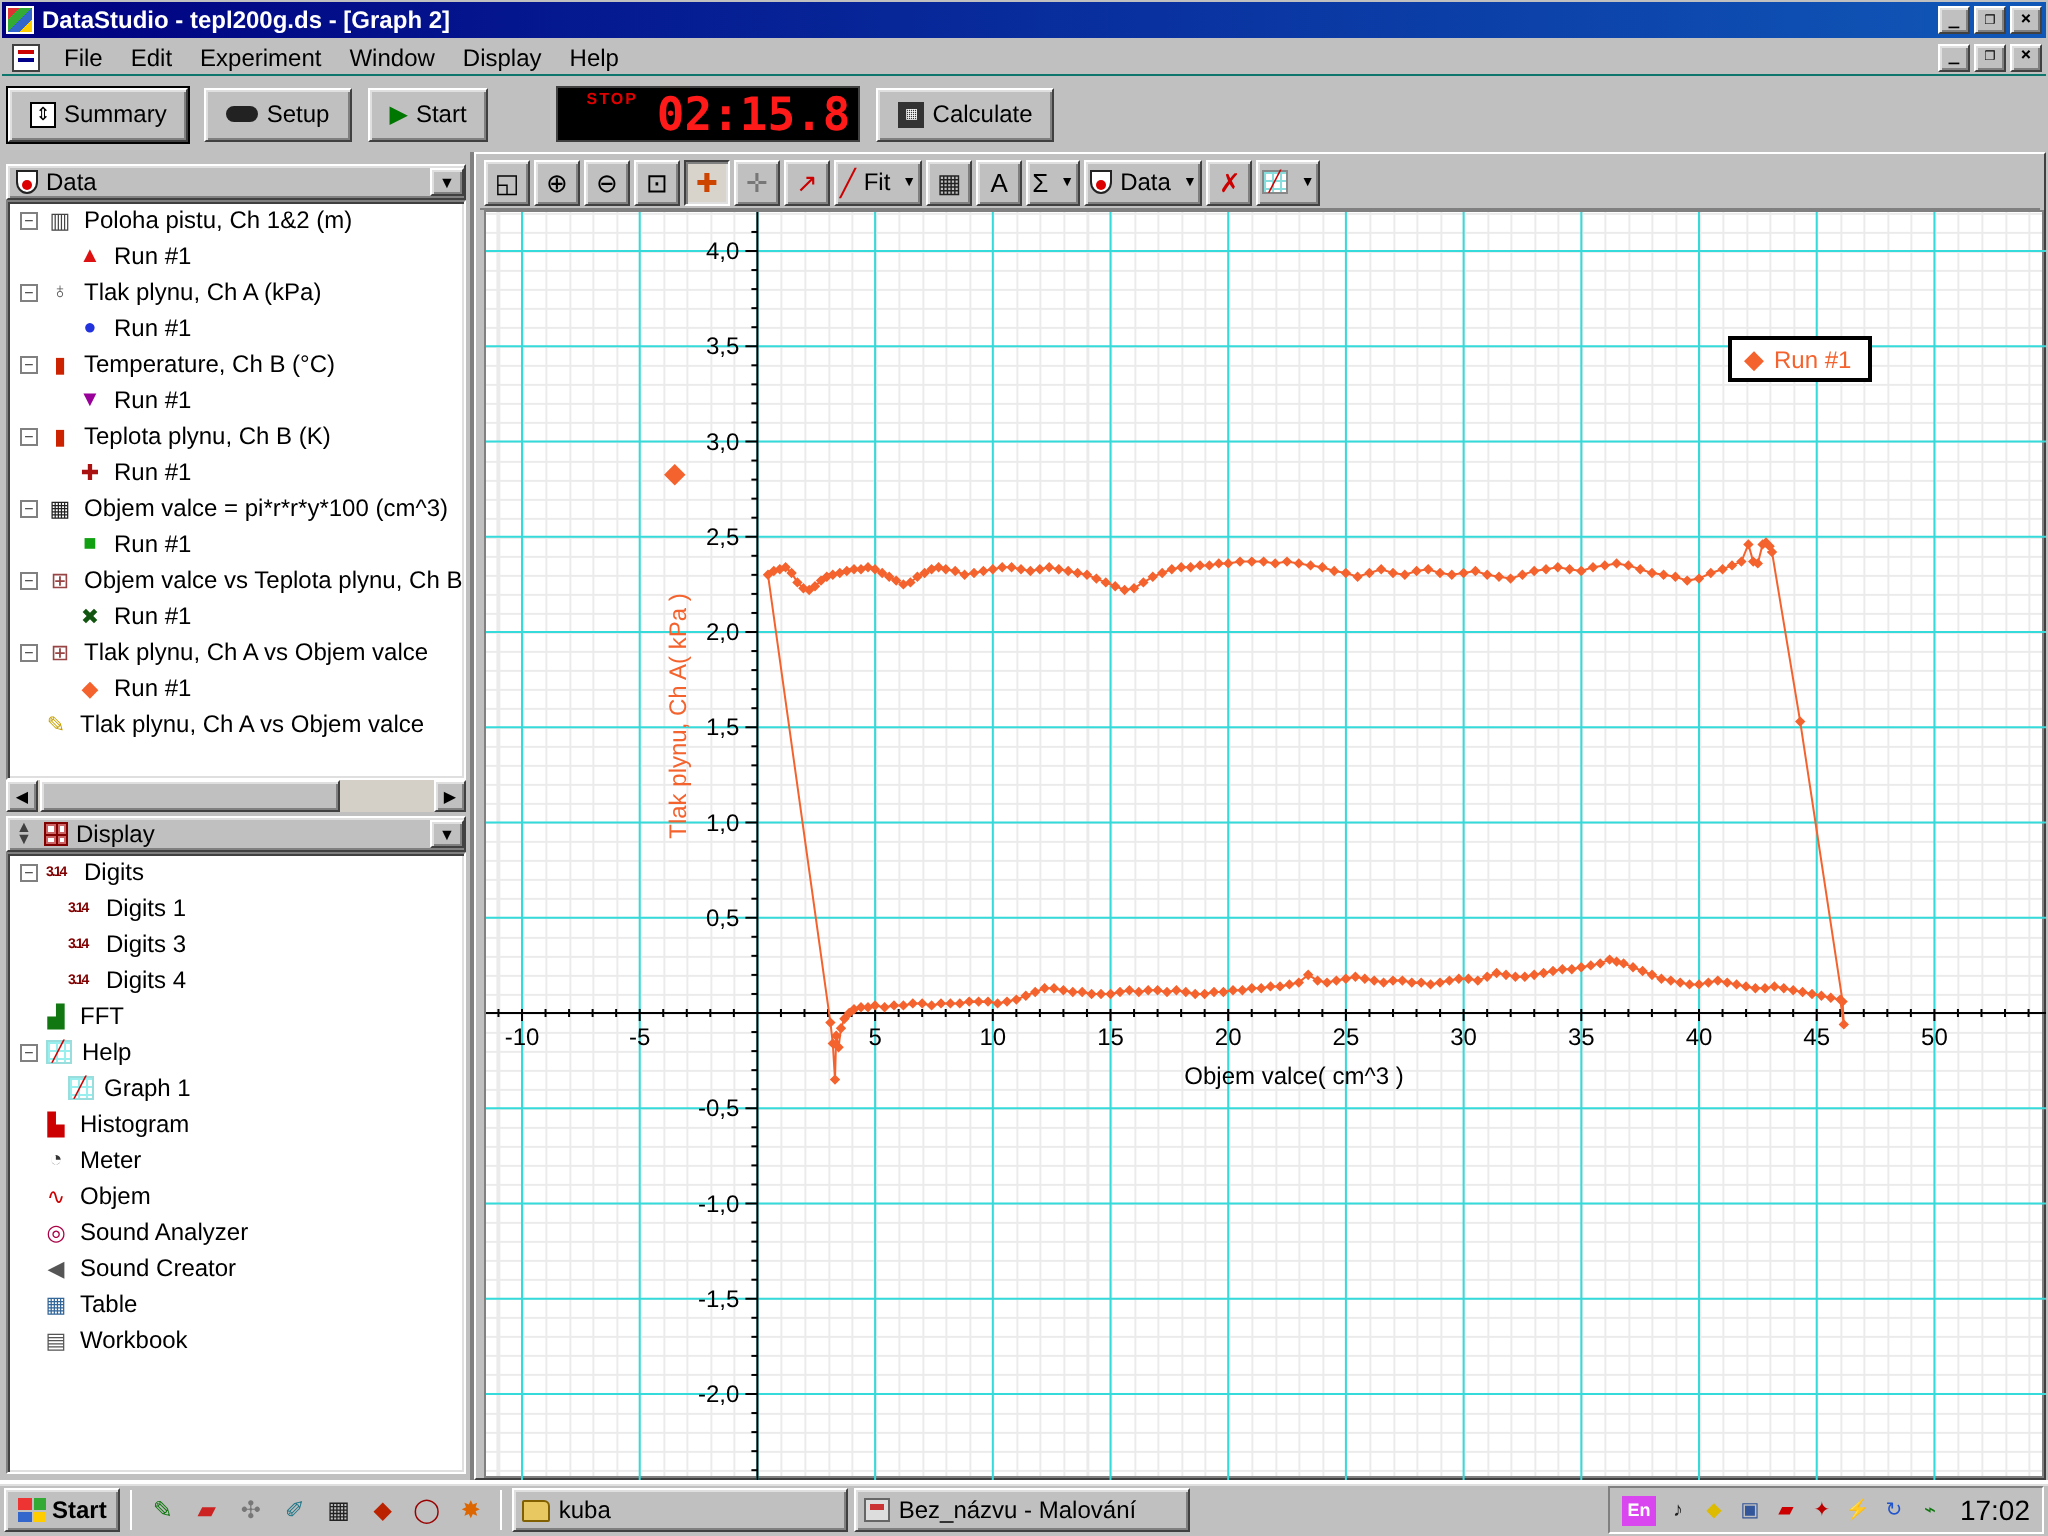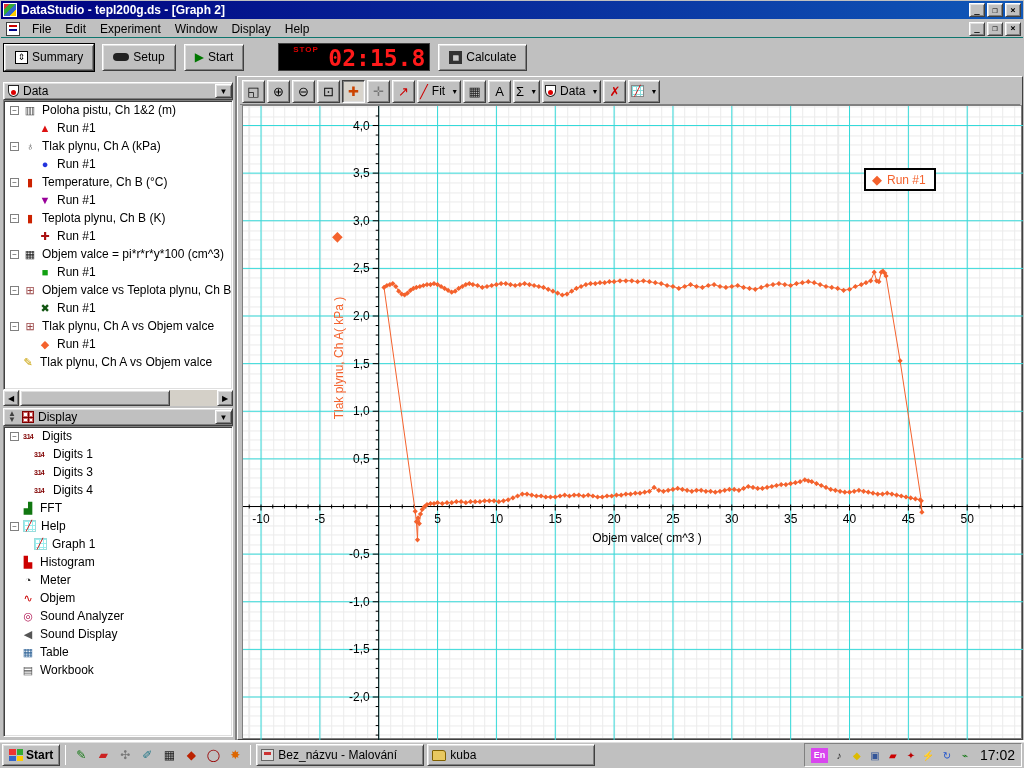--- a/index.html
+++ b/index.html
@@ -308,21 +308,21 @@
           <span>Objem</span>
         </div>
         <div class="tree-row">
           <span class="sp" style="width: 17px;"></span>
           <span class="tico" style="color: rgb(170, 0, 68);">◎</span>
           <span>Sound Analyzer</span>
         </div>
         <div class="tree-row">
           <span class="sp" style="width: 17px;"></span>
           <span class="tico" style="color: rgb(85, 85, 85);">◀</span>
-          <span>Sound Display</span>
+          <span>Sound Creator</span>
         </div>
         <div class="tree-row">
           <span class="sp" style="width: 17px;"></span>
           <span class="tico" style="color: rgb(51, 102, 153);">▦</span>
           <span>Table</span>
         </div>
         <div class="tree-row">
           <span class="sp" style="width: 17px;"></span>
           <span class="tico" style="color: rgb(85, 85, 85);">▤</span>
           <span>Workbook</span>
@@ -595,26 +595,26 @@
         <span class="ql" style="color: rgb(119, 119, 119);">✣</span>
         <span class="ql" style="color: rgb(34, 119, 136);">✐</span>
         <span class="ql" style="color: rgb(34, 34, 34);">▦</span>
         <span class="ql" style="color: rgb(187, 34, 0);">◆</span>
         <span class="ql" style="color: rgb(153, 0, 0);">◯</span>
         <span class="ql" style="color: rgb(221, 102, 0);">✸</span>
       </span>
     <span class="tb-sep"></span>
     <span id="task-buttons" style="display:flex; gap:3px;">
         <button class="task-btn raised btn">
+          <span class="folder-glyph"></span>
+          <span>kuba</span>
+        </button>
+        <button class="task-btn raised btn">
           <span class="paint-glyph"></span>
           <span>Bez_názvu - Malování</span>
-        </button>
-        <button class="task-btn raised btn">
-          <span class="folder-glyph"></span>
-          <span>kuba</span>
         </button>
       </span>
     <span class="tray">
       <span class="en-box">En</span>
       <span id="tray-icons" style="display:flex; gap:2px;">
           <span class="tray-ic" style="color: rgb(34, 34, 34);">♪</span>
           <span class="tray-ic" style="color: rgb(221, 187, 0);">◆</span>
           <span class="tray-ic" style="color: rgb(51, 85, 153);">▣</span>
           <span class="tray-ic" style="color: rgb(204, 0, 0);">▰</span>
           <span class="tray-ic" style="color: rgb(187, 0, 0);">✦</span>

